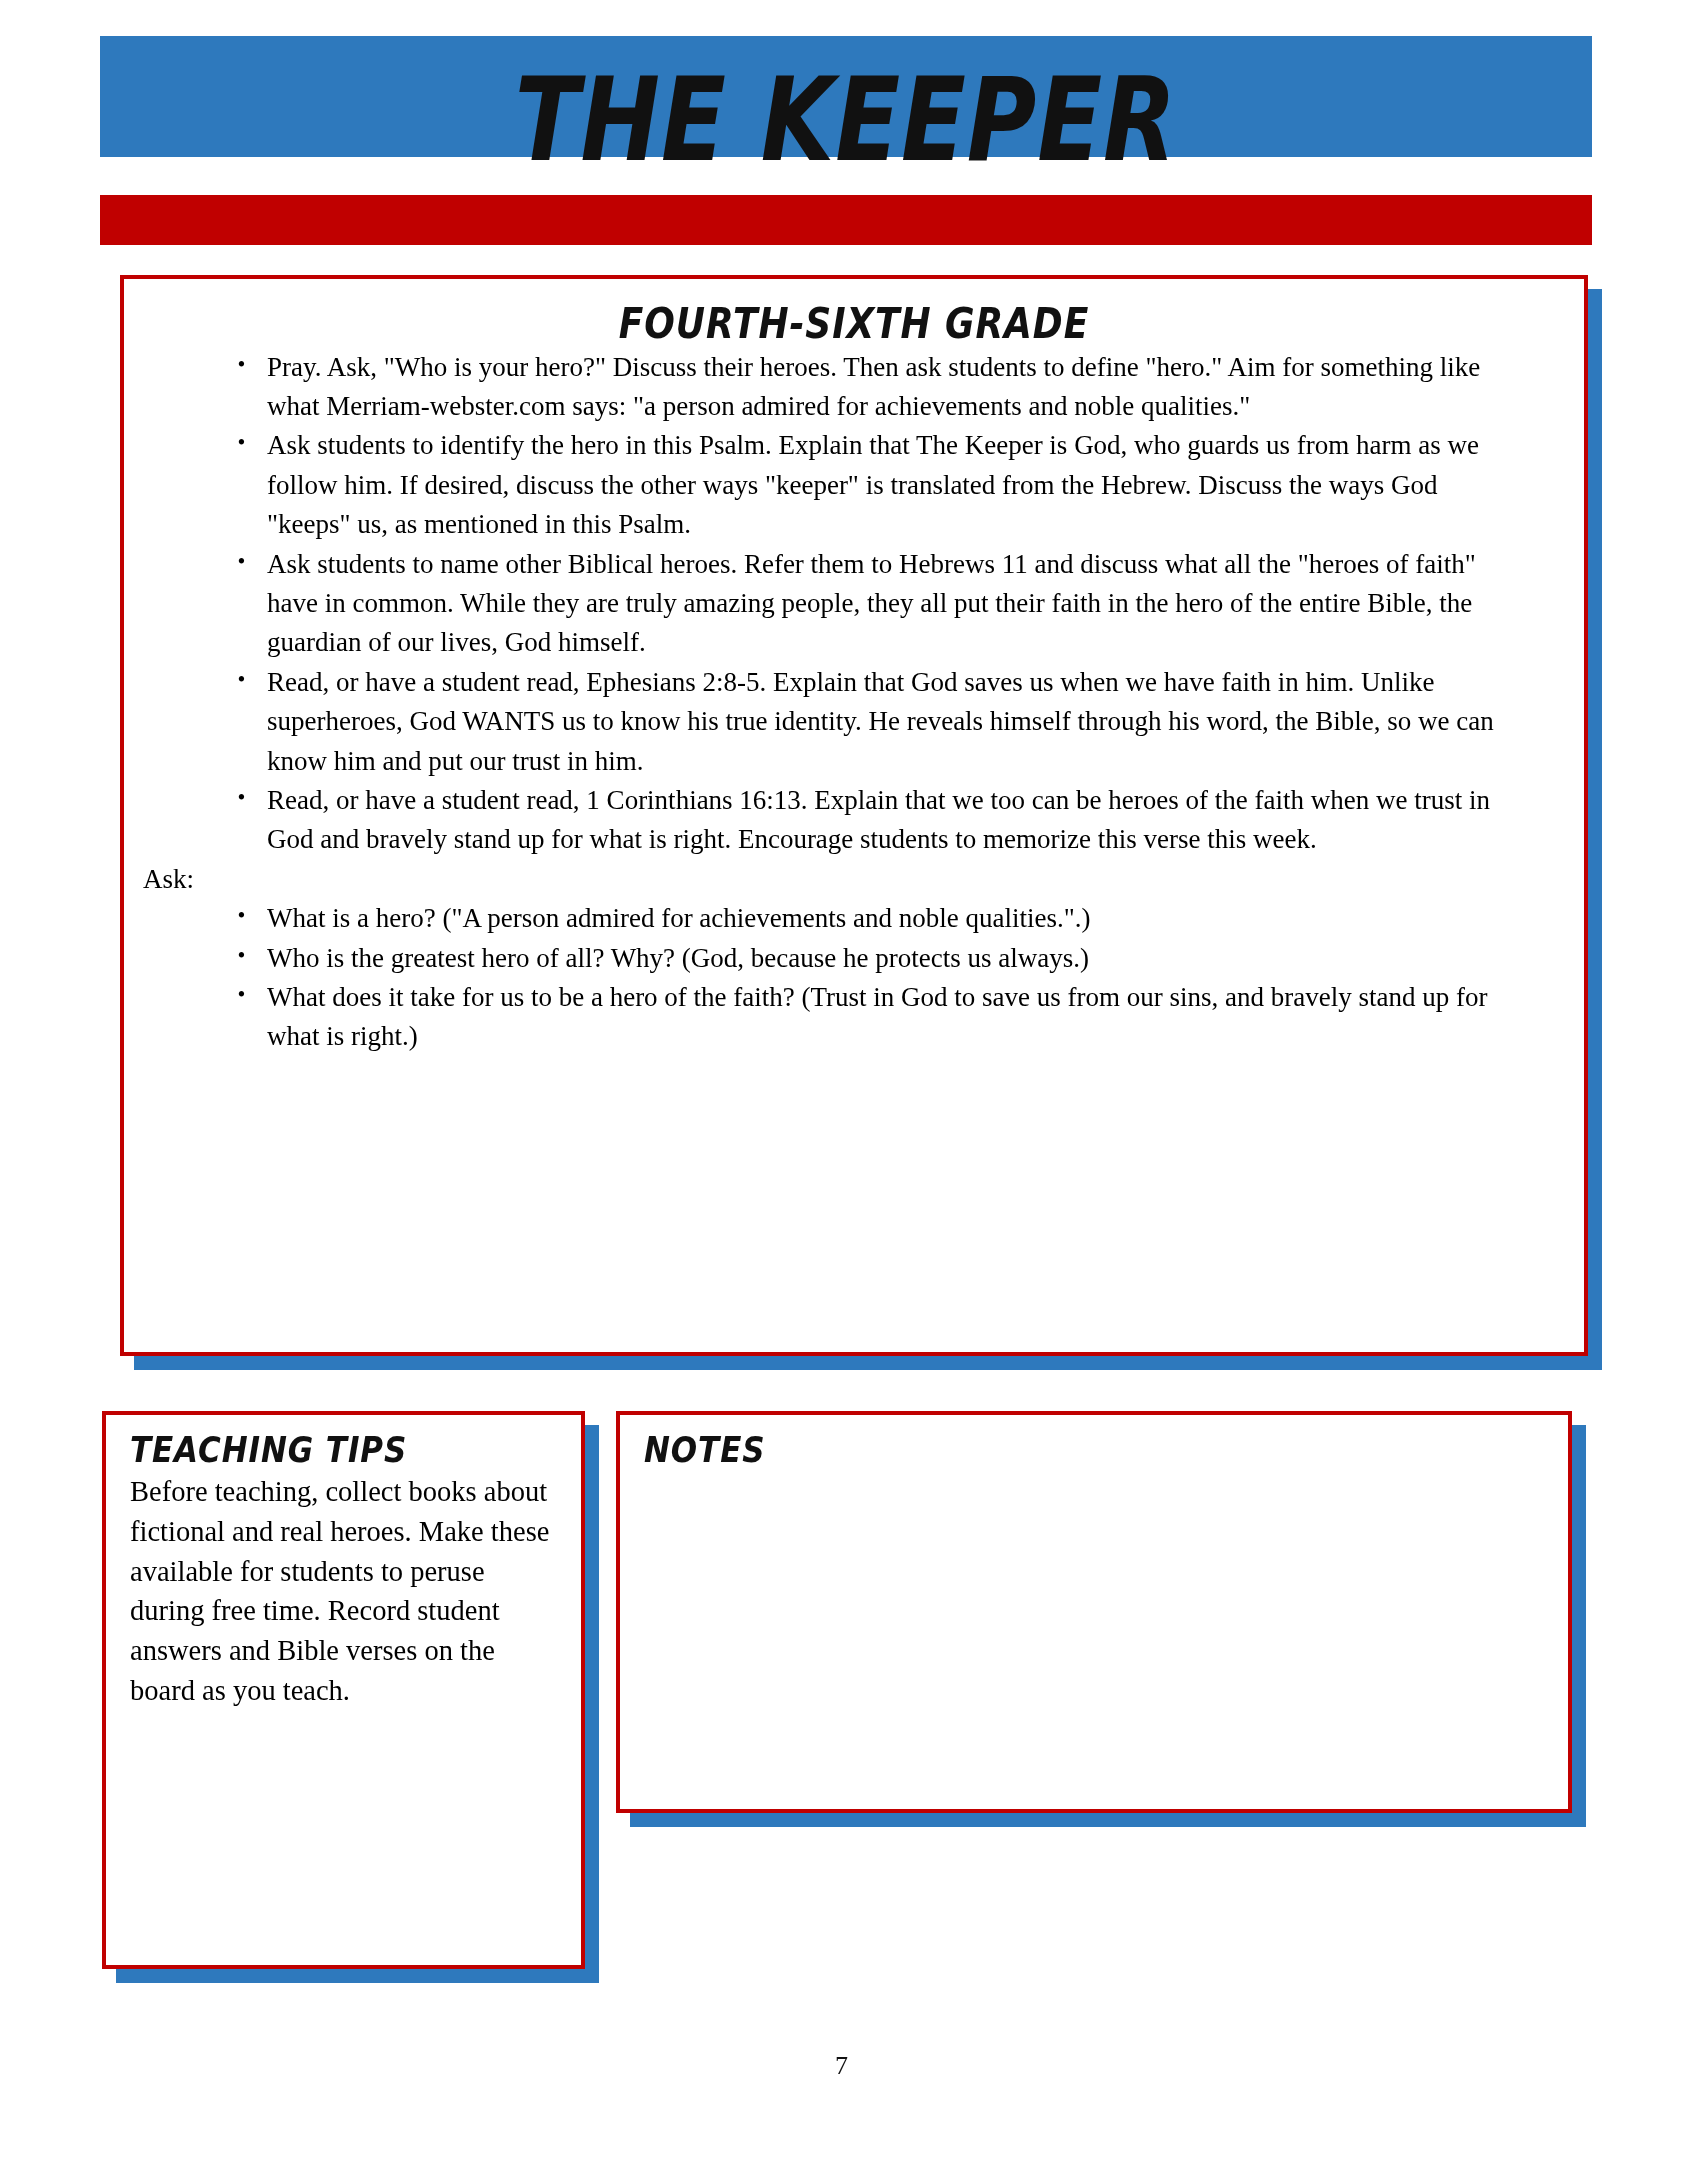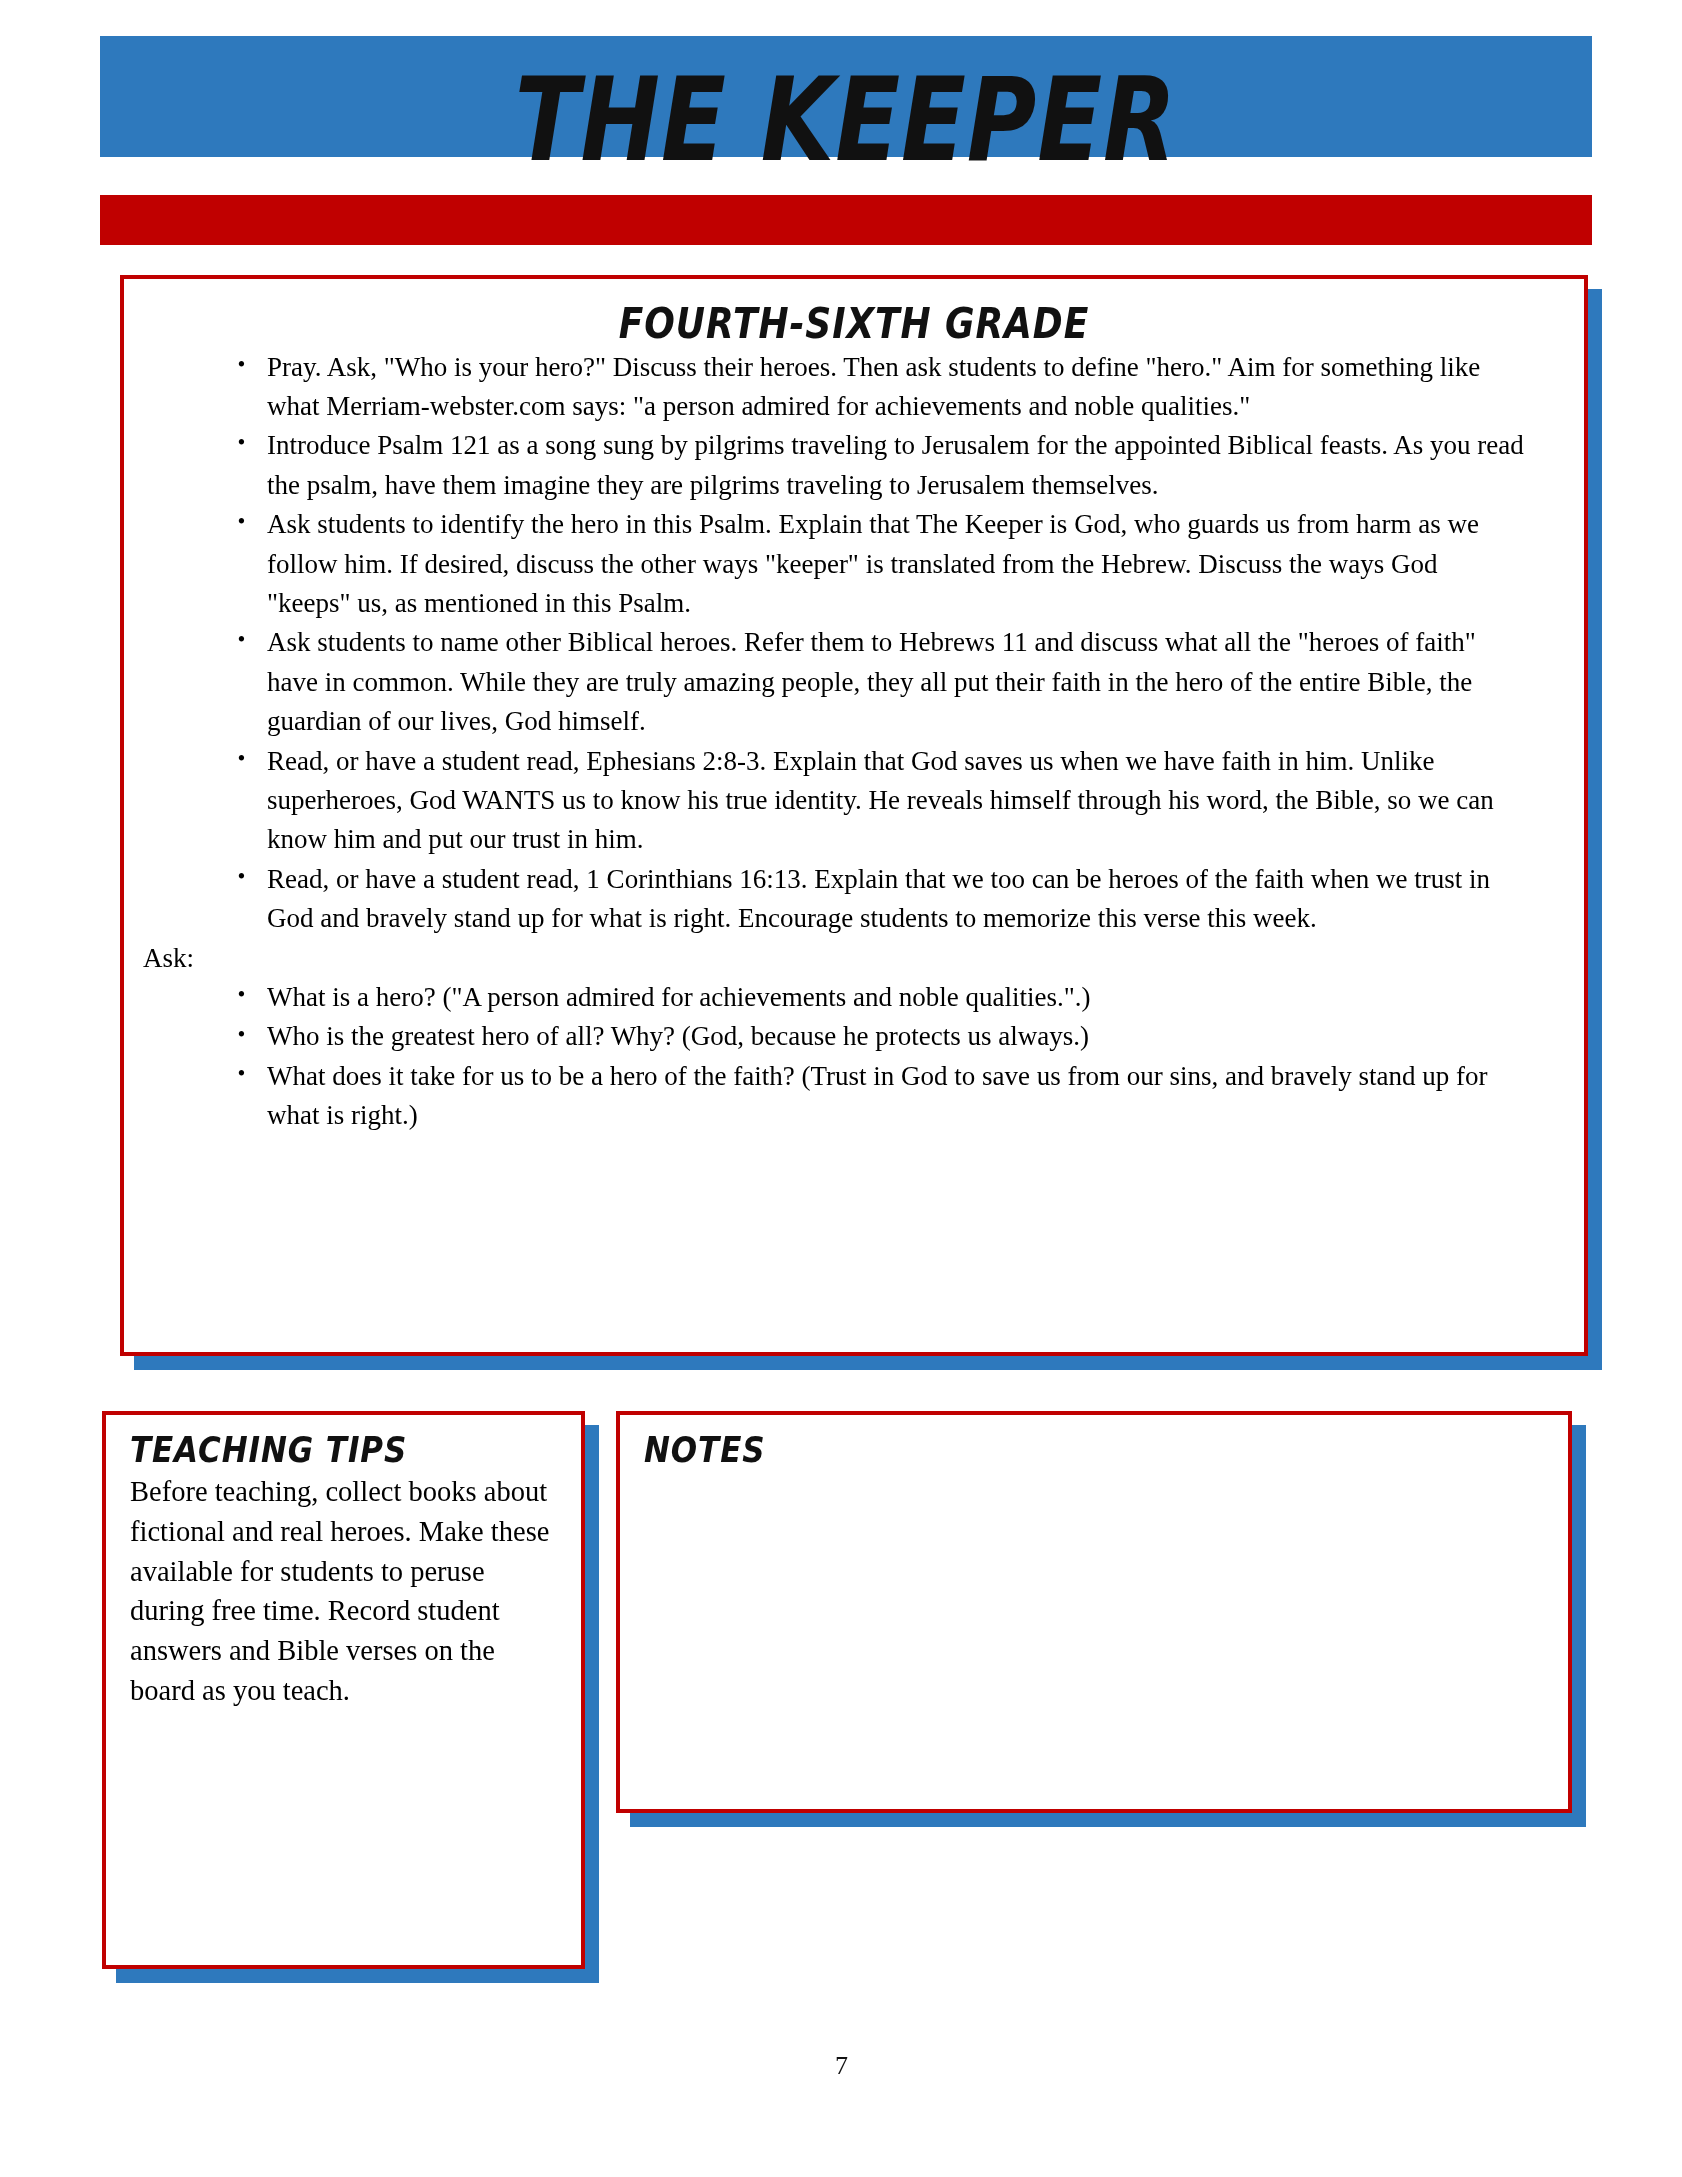--- a/index.html
+++ b/index.html
@@ -180,24 +180,23 @@
     <div class="header-title brush">THE KEEPER</div>
   </div>
   <div class="header-redbar"></div>
 
   <div class="redbox" id="main-box">
 
     <div class="grade-heading brush">FOURTH-SIXTH GRADE</div>
 
     <ul class="bullets body-text" id="main-list">
       <li>Pray. Ask, "Who is your hero?" Discuss their heroes. Then ask students to define "hero." Aim for something like what Merriam-webster.com says: "a person admired for achievements and noble qualities."</li>
-      <li>Introduce Psalm 121 as a song sung by pilgrims traveling to Jerusalem for the appointed Biblical feasts. As you read the psalm, have them imagine they are pilgrims traveling to Jerusalem themselves.</li>
       <li>Ask students to identify the hero in this Psalm. Explain that The Keeper is God, who guards us from harm as we follow him. If desired, discuss the other ways "keeper" is translated from the Hebrew. Discuss the ways God "keeps" us, as mentioned in this Psalm.</li>
       <li>Ask students to name other Biblical heroes. Refer them to Hebrews 11 and discuss what all the "heroes of faith" have in common. While they are truly amazing people, they all put their faith in the hero of the entire Bible, the guardian of our lives, God himself.</li>
-      <li>Read, or have a student read, Ephesians 2:8-3. Explain that God saves us when we have faith in him. Unlike superheroes, God WANTS us to know his true identity. He reveals himself through his word, the Bible, so we can know him and put our trust in him.</li>
+      <li>Read, or have a student read, Ephesians 2:8-5. Explain that God saves us when we have faith in him. Unlike superheroes, God WANTS us to know his true identity. He reveals himself through his word, the Bible, so we can know him and put our trust in him.</li>
       <li>Read, or have a student read, 1 Corinthians 16:13. Explain that we too can be heroes of the faith when we trust in God and bravely stand up for what is right. Encourage students to memorize this verse this week.</li>
     </ul>
 
     <p class="body-text ask-label">Ask:</p>
 
     <ul class="bullets body-text" id="ask-list">
       <li>What is a hero? ("A person admired for achievements and noble qualities.".)</li>
       <li>Who is the greatest hero of all? Why? (God, because he protects us always.)</li>
       <li>What does it take for us to be a hero of the faith? (Trust in God to save us from our sins, and bravely stand up for what is right.)</li>
     </ul>

